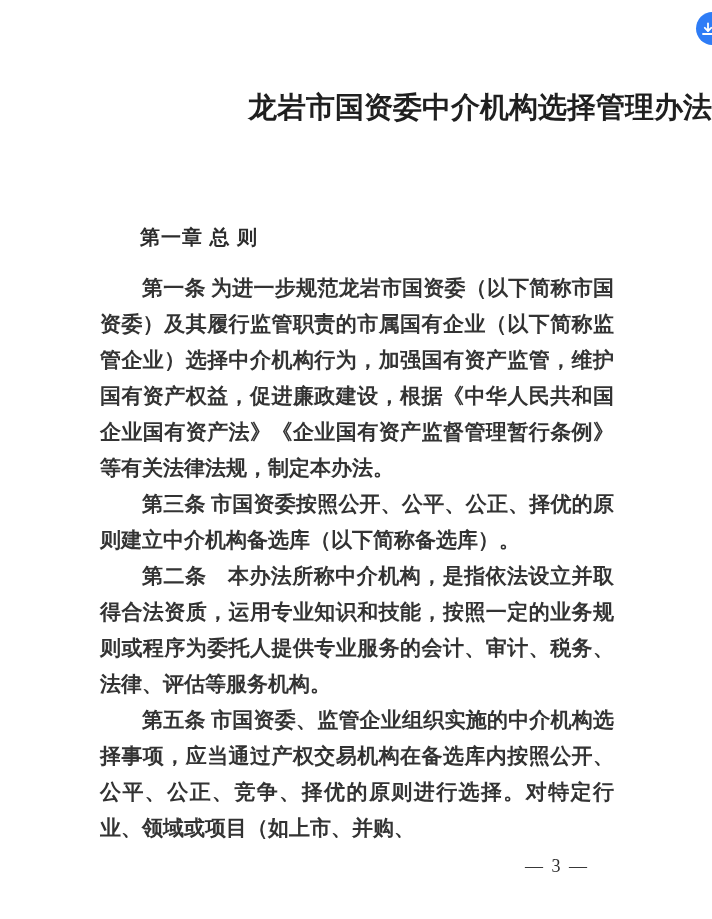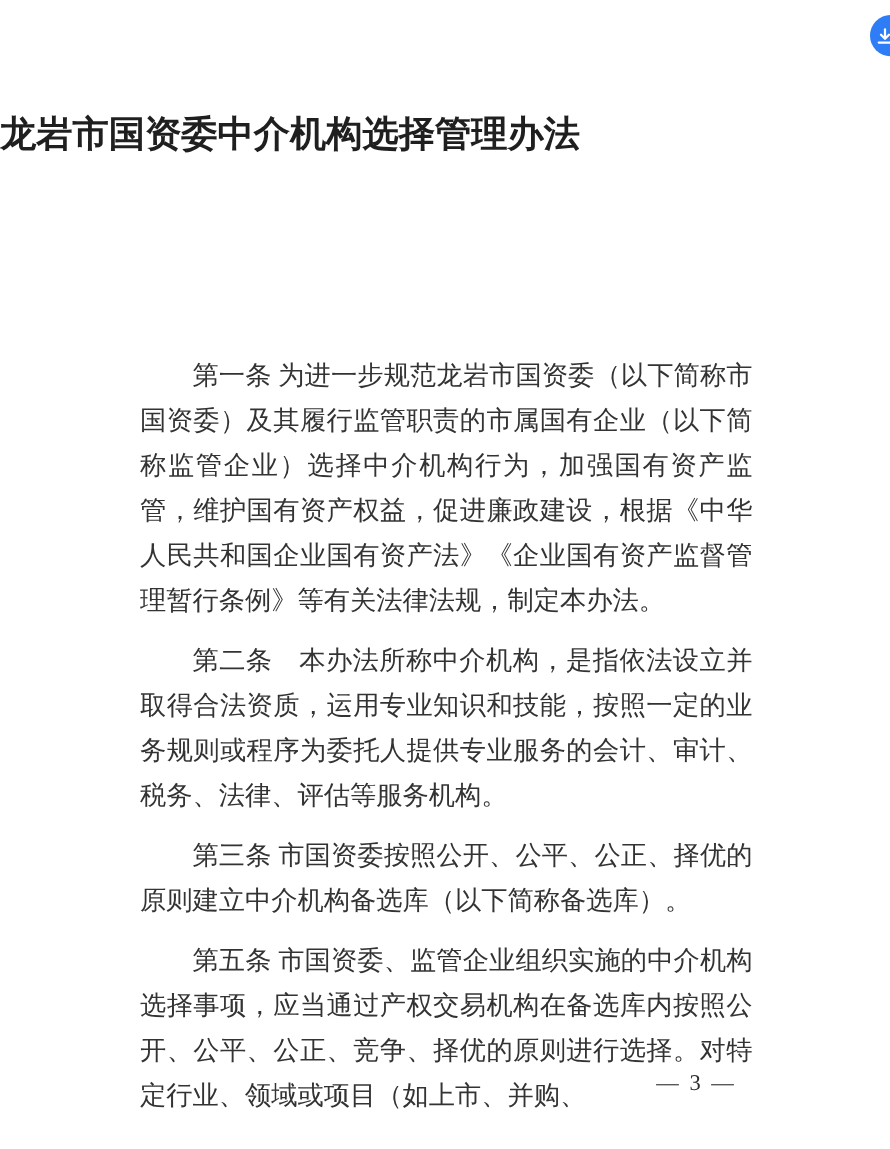--- a/index.html
+++ b/index.html
@@ -13,21 +13,21 @@
     height: 919px;
     background: #ffffff;
     overflow: hidden;
     font-family: "Liberation Serif", "DejaVu Serif", serif;
   }
   .doc-title {
     position: absolute;
     top: 88px;
     left: 0;
     width: 712px;
-    text-align: left;
+    text-align: right;
     font-size: 29px;
     font-weight: bold;
     color: #1f1f1f;
     letter-spacing: 0px;
     margin: 0;
     font-family: "Liberation Serif", "DejaVu Serif", serif;
   }
   .chapter-heading {
     position: absolute;
     top: 224px;
@@ -44,23 +44,24 @@
     top: 270px;
     left: 100px;
     width: 514px;
     font-size: 21px;
     line-height: 36px;
     color: #333333;
     text-align: justify;
     text-justify: inter-character;
   }
   .doc-body p {
-    margin: 12px;
+    margin: 0;
     padding: 0;
     text-indent: 2em;
+    font-weight: bold;
   }
   .page-number {
     position: absolute;
     top: 856px;
     left: 467px;
     width: 180px;
     text-align: center;
     font-size: 18px;
     color: #2f2f2f;
     letter-spacing: 2px;
@@ -95,23 +96,24 @@
           <path d="M8 2.5 L8 9.5"></path>
           <path d="M4.8 6.8 L8 10 L11.2 6.8"></path>
           <path d="M3 13 L13 13"></path>
         </g>
       </svg>
     </span>
   </button>
 
   <h1 class="doc-title">龙岩市国资委中介机构选择管理办法</h1>
 
+  <h2 class="chapter-heading">第一章 总 则</h2>
 
   <div class="doc-body">
     <p>第一条 为进一步规范龙岩市国资委（以下简称市国资委）及其履行监管职责的市属国有企业（以下简称监管企业）选择中介机构行为，加强国有资产监管，维护国有资产权益，促进廉政建设，根据《中华人民共和国企业国有资产法》《企业国有资产监督管理暂行条例》等有关法律法规，制定本办法。</p>
+    <p>第三条 市国资委按照公开、公平、公正、择优的原则建立中介机构备选库（以下简称备选库）。</p>
     <p>第二条　本办法所称中介机构，是指依法设立并取得合法资质，运用专业知识和技能，按照一定的业务规则或程序为委托人提供专业服务的会计、审计、税务、法律、评估等服务机构。</p>
-    <p>第三条 市国资委按照公开、公平、公正、择优的原则建立中介机构备选库（以下简称备选库）。</p>
     <p>第五条 市国资委、监管企业组织实施的中介机构选择事项，应当通过产权交易机构在备选库内按照公开、公平、公正、竞争、择优的原则进行选择。对特定行业、领域或项目（如上市、并购、</p>
   </div>
 
   <div class="page-number">— 3 —</div>
 
 </div>
 
 </body></html>

